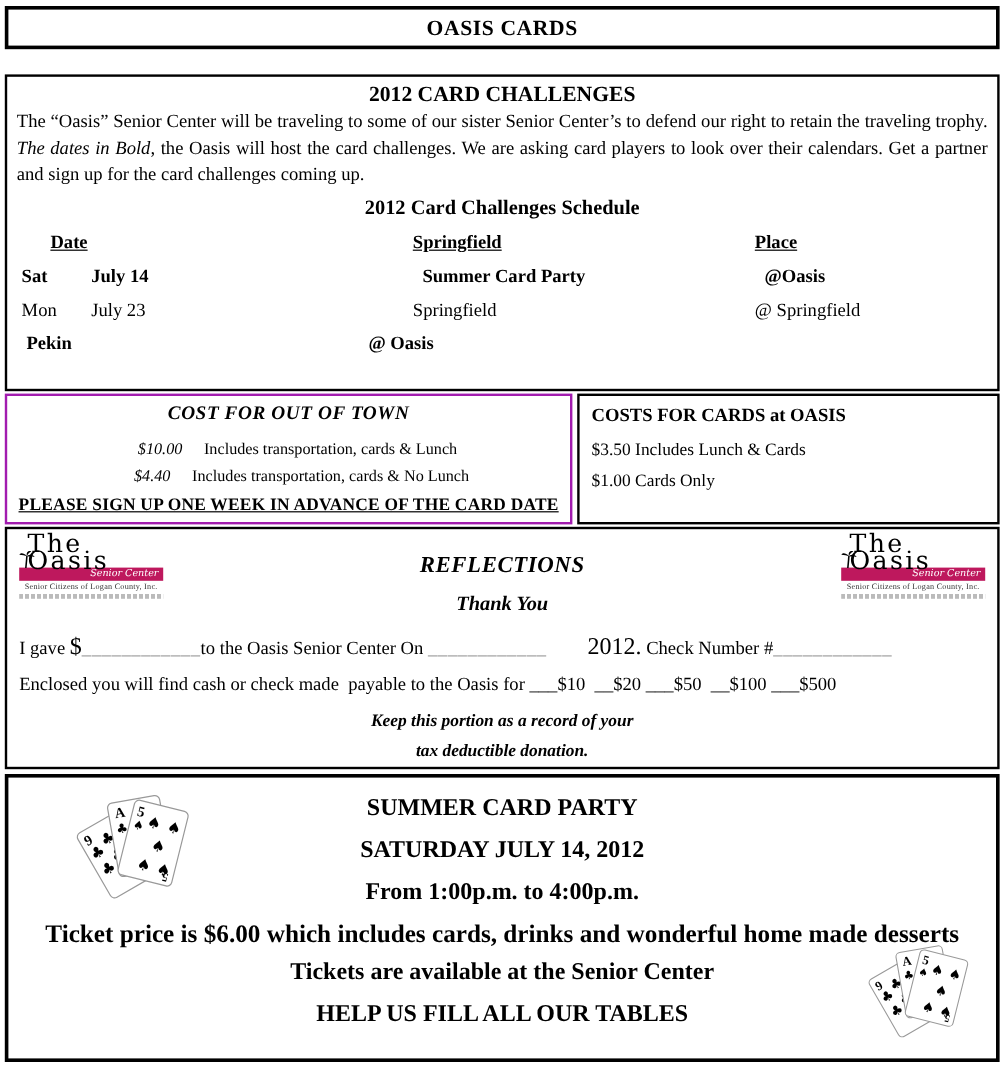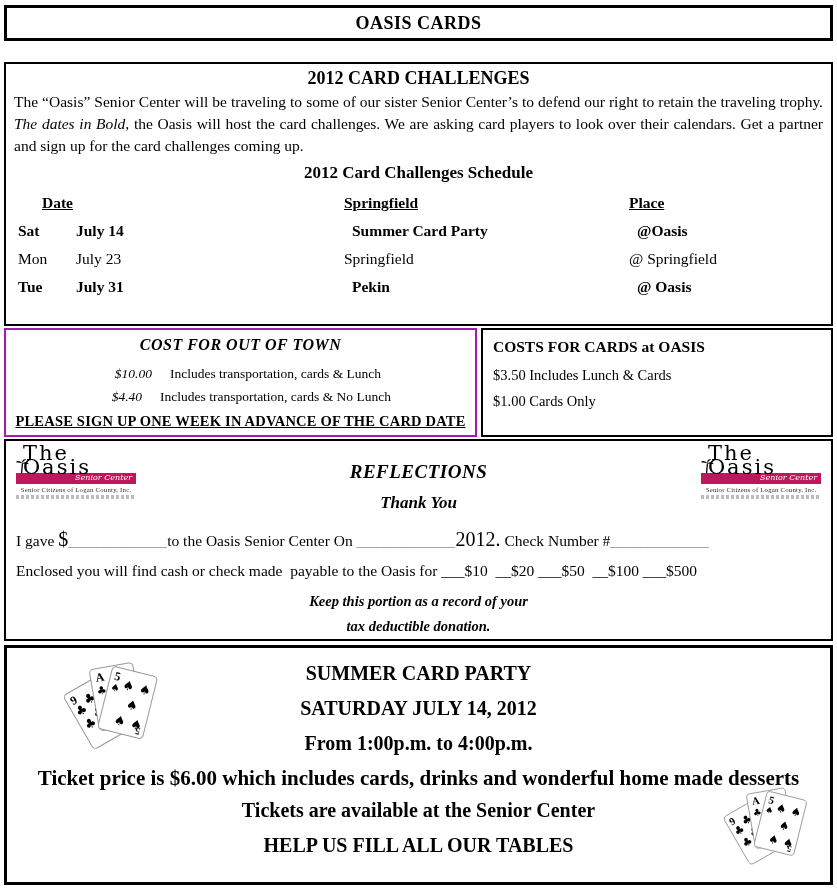--- a/index.html
+++ b/index.html
@@ -49,21 +49,21 @@
     font-family:"DejaVu Serif", serif; }
   .palm { margin-right:-6px; position:relative; z-index:2; }
   .logo-banner { background:#be185d; color:#fff; font-style:italic; font-size:8px; text-align:right;
     padding:0 4px 1px 4px; height:11px; line-height:10px; font-family:"DejaVu Serif", serif; margin-top:-1px; }
   .logo-org { font-size:6.8px; color:#333; text-align:center; margin-top:2px; letter-spacing:0.2px; }
   .logo-fuzz { height:4px; margin-top:2px; background:repeating-linear-gradient(90deg,#bbb 0 3px,#fff 3px 5px); }
   .ref-title { text-align:center; font-size:19px; font-weight:bold; font-style:italic; margin-top:14px; letter-spacing:0.5px; }
   .ref-sub { text-align:center; font-size:17px; font-weight:bold; font-style:italic; margin-top:10px; }
   .gave-line { font-size:15.5px; margin-top:15px; white-space:pre-wrap; }
   .big-dollar { font-size:20px; }
-  .big-year { font-size:20px; }
+  .big-year { font-size:20px;margin-left:34px; }
   .blank { color:#888; letter-spacing:0.5px; }
   .enclosed-line { font-size:15.5px; margin-top:11px; white-space:pre-wrap; }
   .keep { text-align:center; font-size:14.5px; font-weight:bold; font-style:italic; margin-top:9px; line-height:25px; }
 
   
   .party-box { margin-top:4px; height:240px; border-width:3px; position:relative; padding-top:8px; }
   .party-line { text-align:center; font-weight:bold; font-size:20px; line-height:35px; }
   .party-ticket { font-size:21px; line-height:30px; padding:0 6px; margin-top:2px; }
   .cards-top { position:absolute; left:42px; top:8px; }
   .cards-bottom { position:absolute; right:12px; bottom:4px; }
@@ -103,24 +103,20 @@
     </div>
     <div class="sched-row">
       <div class="sr-c1">
           <span class="sr-day">Mon</span>
           <span>July 23</span>
         </div>
       <div class="sr-c2">Springfield</div>
       <div class="sr-c3">@ Springfield</div>
     </div>
     <div class="sched-row row-bold">
-      <div class="sr-c1">
-          <span class="sr-day">Tue</span>
-          <span>July 31</span>
-        </div>
       <div class="sr-c2">Pekin</div>
       <div class="sr-c3">@ Oasis</div>
     </div>
   </div>
 
   <div class="cost-row">
     <div class="cost-left">
       <h3>COST FOR OUT OF TOWN</h3>
       <div class="cost-line"><span class="cost-price">$10.00</span><span>Includes transportation, cards &amp; Lunch</span></div>
       <div class="cost-line"><span class="cost-price">$4.40</span><span>Includes transportation, cards &amp; No Lunch</span></div>

